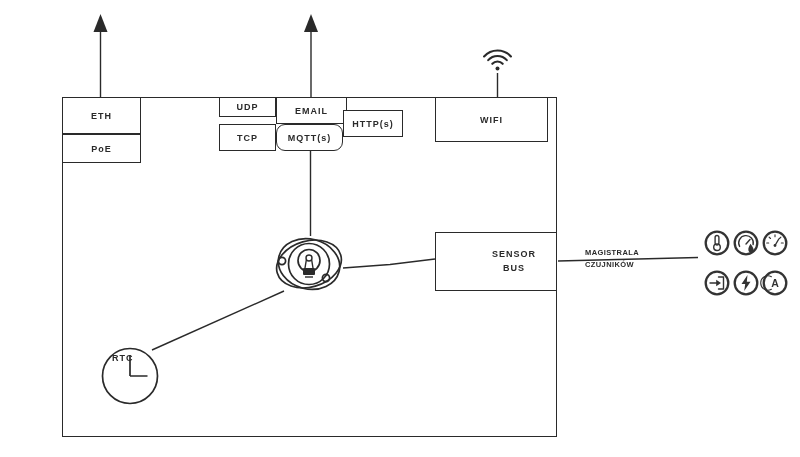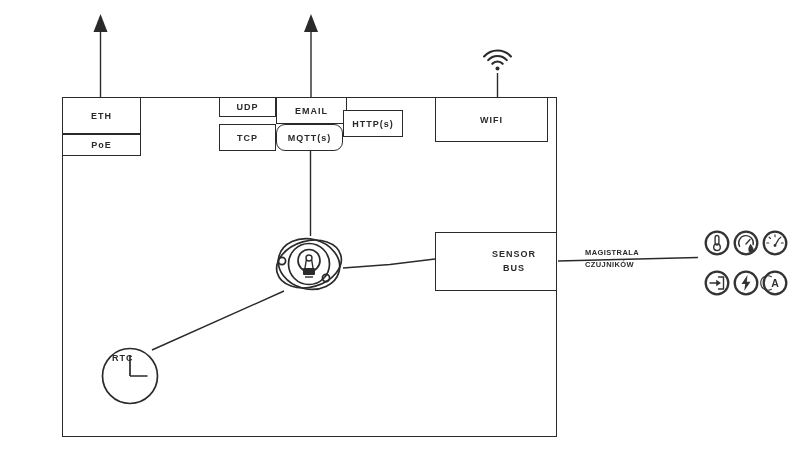--- a/index.html
+++ b/index.html
@@ -31,21 +31,21 @@
 </head>
 <body>
 
 <div class="canvas">
 
   <div class="outline" style="left:62px;top:97px;width:495px;height:340px;"></div>
 
   <div class="box" style="left:62px;top:97px;width:79px;height:37px;">
     <span>ETH</span>
   </div>
-  <div class="box" style="left:62px;top:134px;width:79px;height:22px;">
+  <div class="box" style="left:62px;top:134px;width:79px;height:29px;">
     <span>PoE</span>
   </div>
 
   <div class="box" style="left:219px;top:97px;width:57px;height:20px;">
     <span>UDP</span>
   </div>
   <div class="box" style="left:219px;top:124px;width:57px;height:27px;">
     <span>TCP</span>
   </div>
   <div class="box" style="left:276px;top:97px;width:71px;height:27px;">

